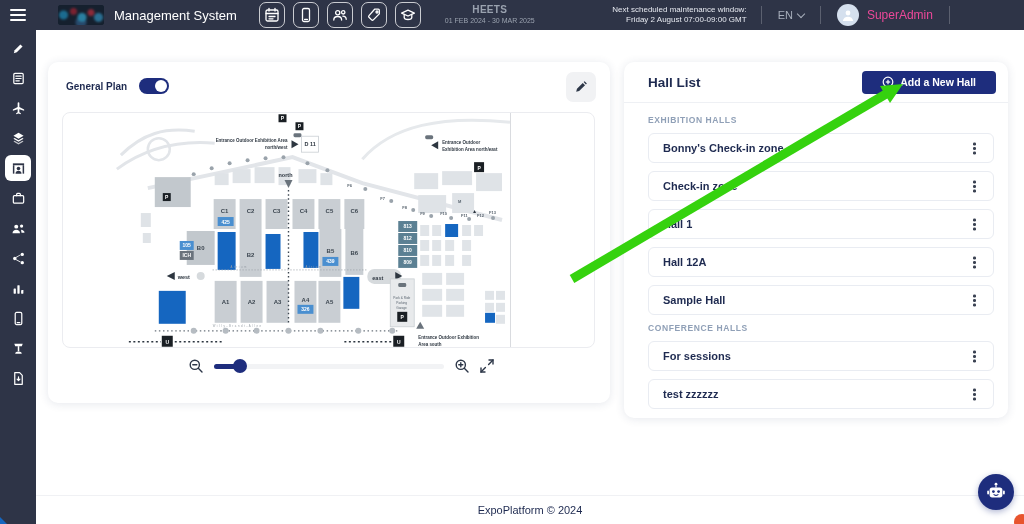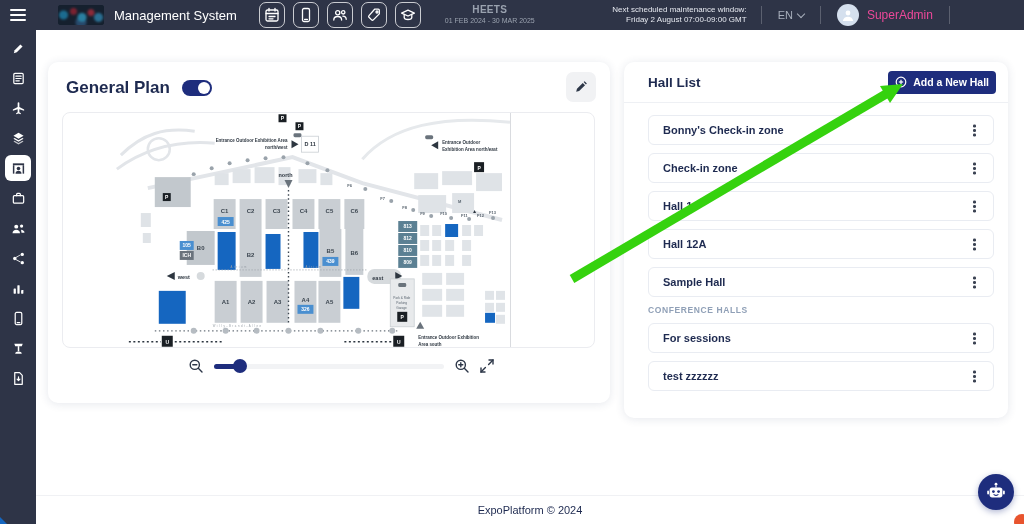--- a/index.html
+++ b/index.html
@@ -47,42 +47,42 @@
   .side-btn.active { background:#fff; }
   .side-btn.active svg { fill:#2e3447; }
   .corner-tri { position:absolute; left:0; bottom:0; width:0; height:0; border-bottom:7px solid #1566c0; border-right:7px solid transparent; }
 
   
   .main { position:absolute; top:30px; left:36px; width:988px; height:494px; background:#fff; }
 
   .card { position:absolute; background:#fff; border-radius:10px; box-shadow:0 1px 10px rgba(45,55,100,.12); }
   .plan-card { left:12px; top:32px; width:562px; height:341px; }
   .plan-header { display:flex; align-items:center; padding:16px 18px 0; }
-  .plan-title { font-size:17px; font-weight:700; }
+  .plan-title { font-size:10px; font-weight:700; }
   .toggle { width:30px; height:16px; background:#1e2d7d; border-radius:9px; margin-left:12px; position:relative; cursor:pointer; border:none; }
   .toggle .knob { position:absolute; right:2px; top:2px; width:12px; height:12px; border-radius:50%; background:#fff; }
   .edit-btn { position:absolute; right:14px; top:10px; width:30px; height:30px; border-radius:7px; background:#f1f2f4; border:none; display:flex; align-items:center; justify-content:center; cursor:pointer; }
   .edit-btn svg { fill:#2d3748; }
 
   .map-box { position:absolute; left:14px; top:50px; width:533px; height:236px; border:1px solid #ebecf0; border-radius:8px; overflow:hidden; background:#fff; }
   .map-box svg.plan { display:block; border-right:1px solid #d9dbdf; }
 
   .zoom-row { position:absolute; left:140px; top:296px; display:flex; align-items:center; }
   .zoom-row svg { stroke:#2d3748; fill:none; stroke-width:1.4; stroke-linecap:round; }
   .zbtn { background:none; border:none; cursor:pointer; display:flex; align-items:center; }
   .slider { width:230px; height:5px; background:#f2f3f5; border-radius:3px; margin:0 10px; position:relative; cursor:pointer; }
   .slider .fill { position:absolute; left:0; top:0; height:5px; width:26px; background:#1e2d7d; border-radius:3px; }
   .slider .handle { position:absolute; left:19px; top:-5px; width:14px; height:14px; background:#1e2d7d; border-radius:50%; cursor:grab; }
   .expand-btn { margin-left:10px; }
 
   
   .hall-card { left:588px; top:32px; width:384px; height:356px; }
   .hall-header { height:41px; display:flex; align-items:center; padding:0 12px 0 24px; border-bottom:1px solid #eef0f4; }
   .hall-title { font-size:13.5px; font-weight:700; flex:1; }
-  .add-btn { height:23px; background:#1e2d7d; color:#fff; border:none; border-radius:4px; font-size:10.5px; font-weight:700; font-family:inherit; display:flex; align-items:center; gap:6px; padding:0 7px; cursor:pointer; }
+  .add-btn { height:23px; background:#1e2d7d; color:#fff; border:none; border-radius:4px; font-size:10.5px; font-weight:700; font-family:inherit; display:flex; align-items:center; gap:6px; padding:0 20px; cursor:pointer; }
   .add-btn svg { stroke:#fff; fill:none; stroke-width:1.2; }
   .hall-body { padding:12px 14px 0 24px; }
   .sec-label { font-size:8.5px; font-weight:700; color:#90a0b7; letter-spacing:.6px; margin-bottom:8px; }
   .sec-label.second { margin-top:6px; }
   .hall-item { height:30px; border:1px solid #e9ecf2; border-radius:6px; display:flex; align-items:center; padding:0 12px 0 14px; margin-bottom:8px; cursor:pointer; background:#fff; }
   .hall-item .hname { flex:1; font-size:11px; font-weight:700; color:#1e2a50; }
   .kebab { width:14px; height:18px; background:none; border:none; cursor:pointer; position:relative; }
   .kebab::before { content:""; position:absolute; left:6px; top:8px; width:2.6px; height:2.6px; border-radius:50%; background:#3a4252; box-shadow:0 -4.5px 0 #3a4252, 0 4.5px 0 #3a4252; }
 
   
@@ -539,20 +539,21 @@
       <button class="add-btn">
         <svg width="12" height="12" viewBox="0 0 12 12">
             <circle cx="6" cy="6" r="4.8"></circle>
             <line x1="6" y1="3.8" x2="6" y2="8.2"></line>
             <line x1="3.8" y1="6" x2="8.2" y2="6"></line>
           </svg>
         <span>Add a New Hall</span>
       </button>
     </div>
     <div class="hall-body">
+      <div class="sec-label">EXHIBITION HALLS</div>
 
       <div class="hall-item">
         <span class="hname">Bonny's Check-in zone</span>
         <button class="kebab"></button>
       </div>
       <div class="hall-item">
         <span class="hname">Check-in zone</span>
         <button class="kebab"></button>
       </div>
       <div class="hall-item">

